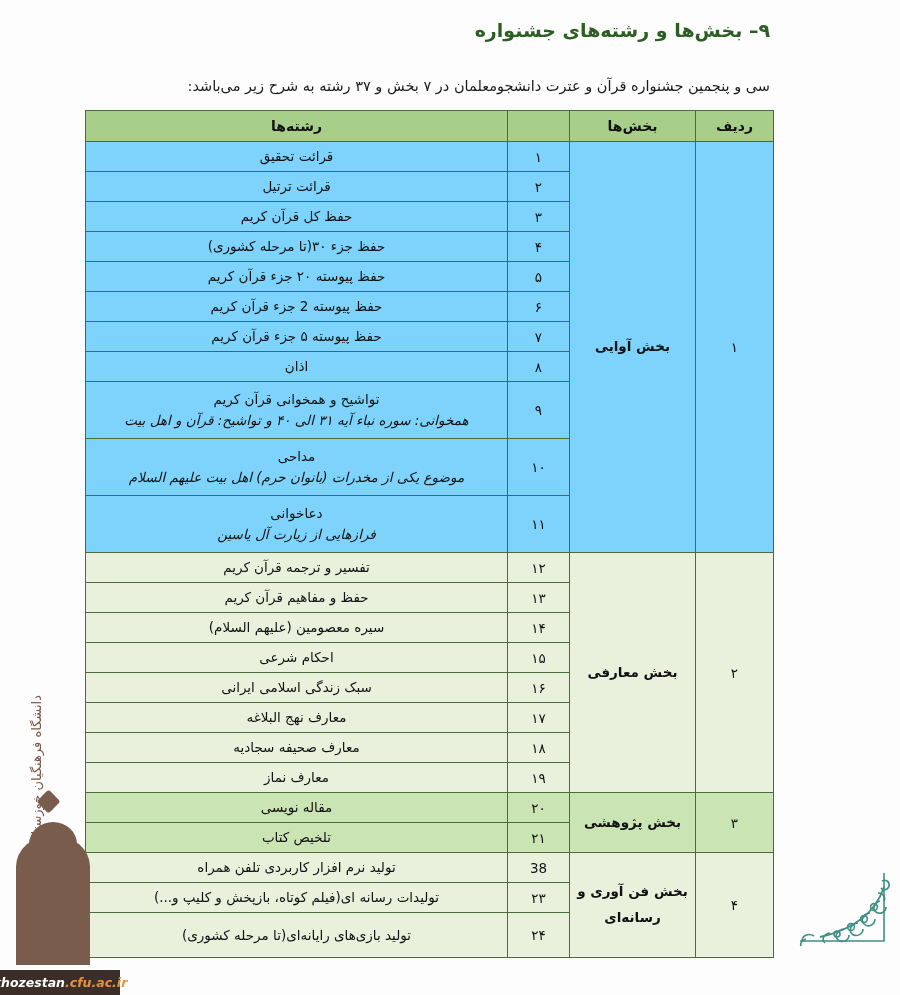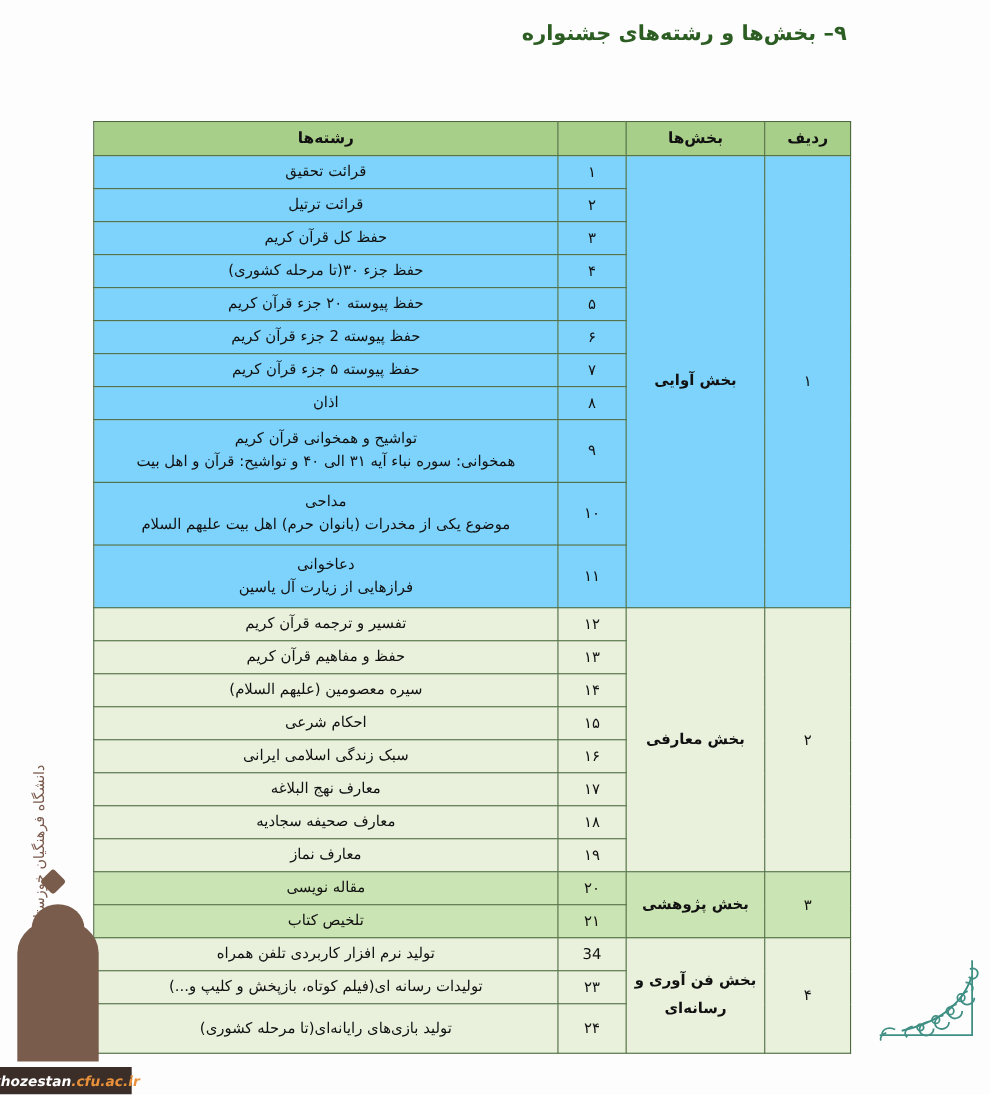--- a/index.html
+++ b/index.html
@@ -74,21 +74,21 @@
   col.c-reshte { width: 422px; }
 
   
   .tone-a { background: #7dd3fc; }   
   .tone-b { background: #e9f1dd; }   
   .tone-c { background: #cbe4b4; margin-left: 36px; }   
   .tone-d { background: #e9f1dd; }   
 
   td.discipline { font-size: 13.5px; line-height: 1.55; padding: 4px 8px; }
   td.discipline .l1 { display: block; }
-  td.discipline .l2 { display: block; }
+  td.discipline .l2 { display: block; font-style: italic; }
   td.num { font-size: 13.5px; }
   td.section-cell {
     font-weight: bold;
     font-size: 14px;
     line-height: 1.9;
   }
   td.radif-cell { font-size: 14px; }
   .r-one { height: 30px; }
   .r-two { height: 57px; }
   .r-tall { height: 45px; }
@@ -155,20 +155,21 @@
     width: 108px; height: 100px;
   }
 </style>
 </head>
 <body>
 
 <div class="page">
 
   <h1 class="doc-title">۹– بخش‌ها و رشته‌های جشنواره</h1>
 
+  <p class="intro-para">سی و پنجمین جشنواره قرآن و عترت دانشجومعلمان در ۷ بخش و ۳۷ رشته به شرح زیر می‌باشد:</p>
 
   <div class="table-wrap">
     <table class="festival">
       <colgroup>
         <col class="c-radif">
         <col class="c-bakhsh">
         <col class="c-num">
         <col class="c-reshte">
       </colgroup>
       <thead>
@@ -311,21 +312,21 @@
           </tr>
           <tr class="r-one">
             <td class="num tone-c">۲۱</td>
             <td class="discipline tone-c">
               <span class="l1">تلخیص کتاب</span>
             </td>
           </tr>
           <tr class="r-one">
             <td class="radif-cell tone-d" rowspan="3">۴</td>
             <td class="section-cell tone-d" rowspan="3">بخش فن آوری و رسانه‌ای</td>
-            <td class="num tone-d">34</td>
+            <td class="num tone-d">38</td>
             <td class="discipline tone-d">
               <span class="l1">تولید نرم افزار کاربردی تلفن همراه</span>
             </td>
           </tr>
           <tr class="r-one">
             <td class="num tone-d">۲۳</td>
             <td class="discipline tone-d">
               <span class="l1">تولیدات رسانه ای(فیلم کوتاه، بازپخش و کلیپ و...)</span>
             </td>
           </tr>

